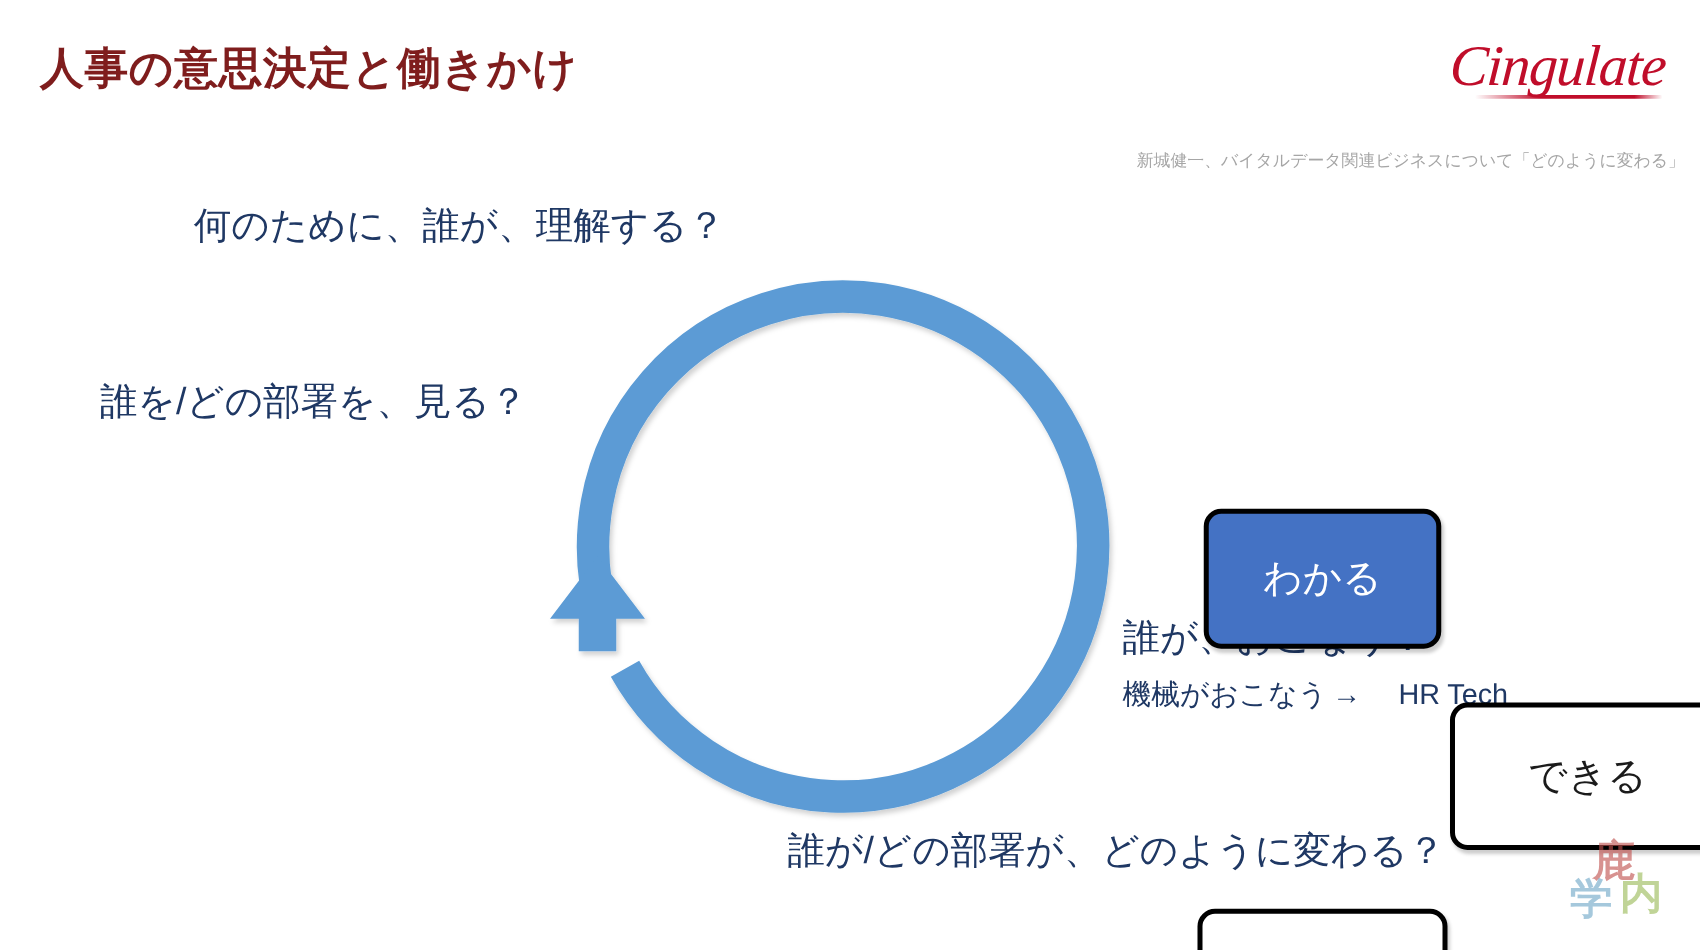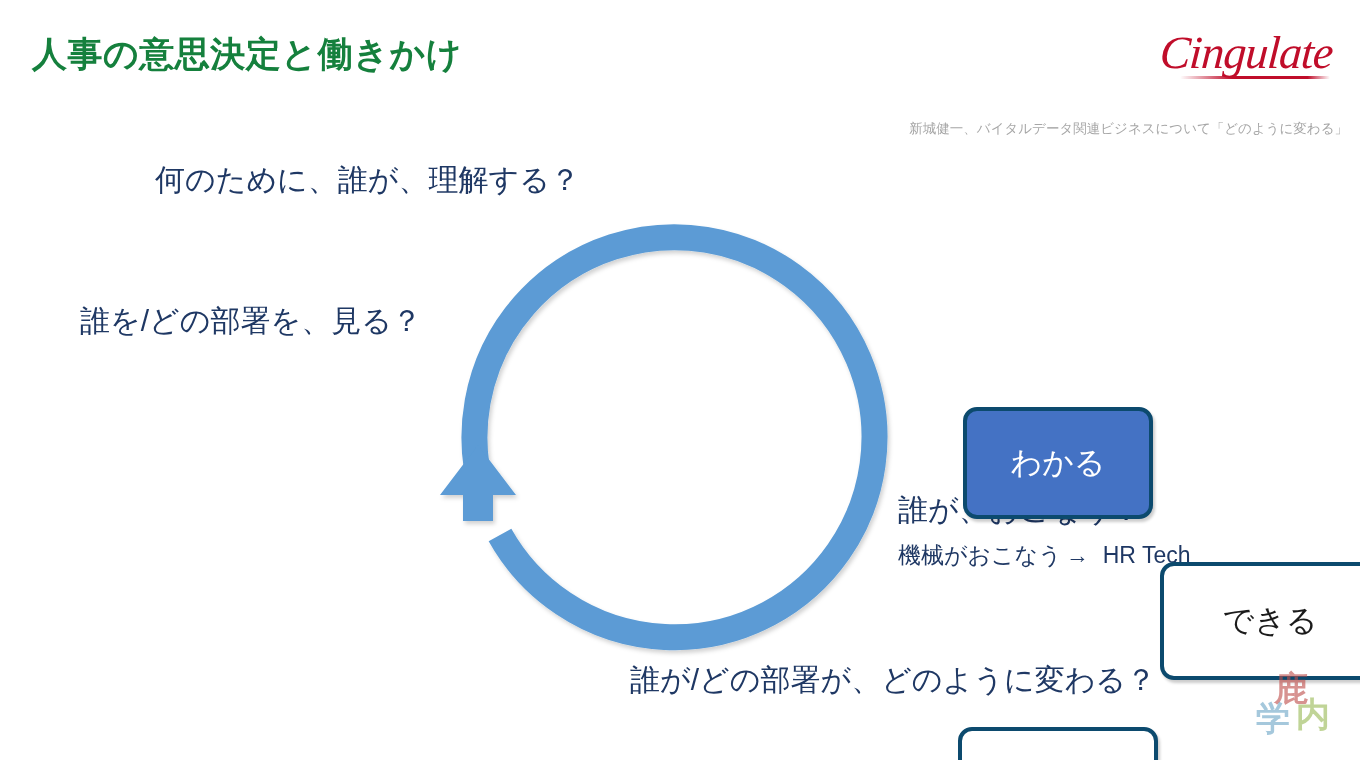--- a/index.html
+++ b/index.html
@@ -17,21 +17,21 @@
   }
 
   
   .slide-title {
     position: absolute;
     left: 32px;
     top: 31px;
     font-size: 35px;
     font-weight: bold;
     letter-spacing: 0.5px;
-    color: #15803d;
+    color: #7f1d1d;
     white-space: nowrap;
   }
 
   
   .brand-logo {
     position: absolute;
     right: 28px;
     top: 26px;
     width: 200px;
     height: 62px;
@@ -82,42 +82,42 @@
   .ann-large { font-size: 30px; }
   .ann-small { font-size: 23px; }
 
   #ann-understand { left: 155px; top: 160px; }
   #ann-see        { left: 80px;  top: 301px; }
   #ann-do         { left: 898px; top: 490px; }
   #ann-hrtech     { left: 898px; top: 540px; }
   #ann-change     { left: 630px; top: 660px; }
 
   .hrtech-arrow { margin: 0 14px 0 4px; }
-  .hrtech-label { margin-left: 0; }
+  .hrtech-label { margin-left: 16px; }
 
   
   .cycle {
     position: absolute;
     left: 380px;
     top: 195px;
     width: 600px;
     height: 470px;
   }
   .cycle-svg {
     position: absolute;
     left: 0;
     top: 0;
   }
 
   .node {
     position: absolute;
     display: flex;
     align-items: center;
     justify-content: center;
-    border: 4px solid #0c4a6e;
+    border: 4px solid #000000;
     border-radius: 14px;
     font-size: 31px;
     box-shadow: 2px 3px 3px rgba(0,0,0,0.20);
     box-sizing: border-box;
   }
   .node-filled {
     background: #4472c4;
     color: #ffffff;
   }
   .node-plain {

